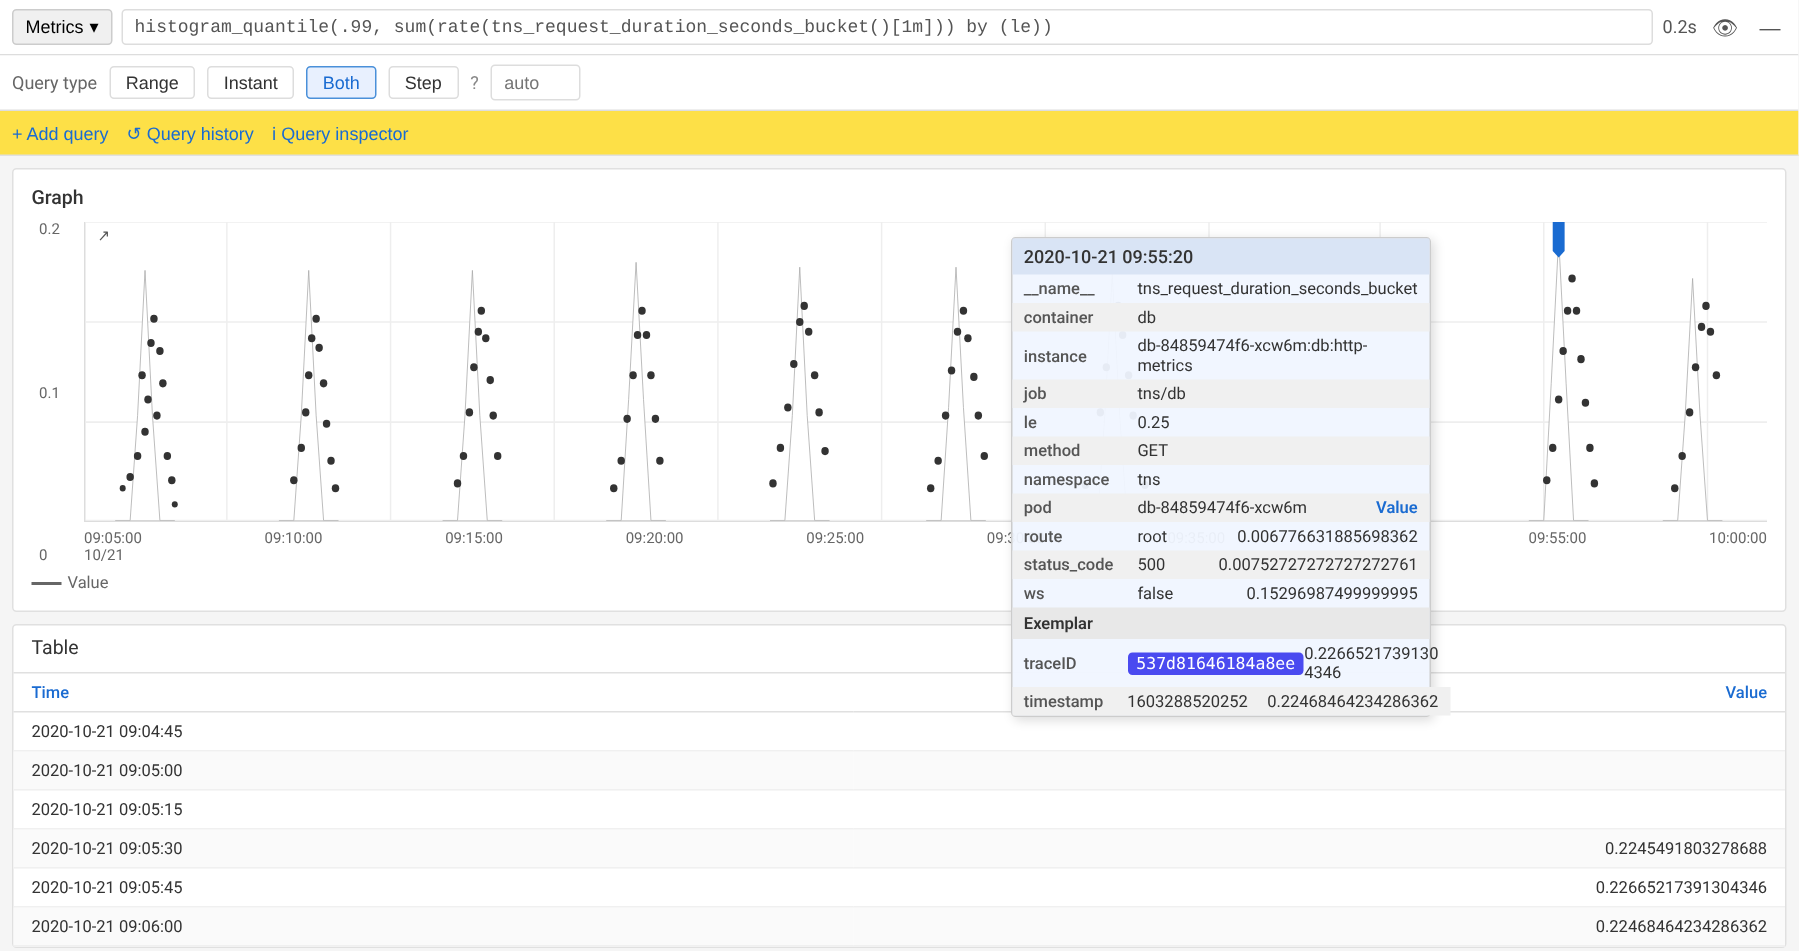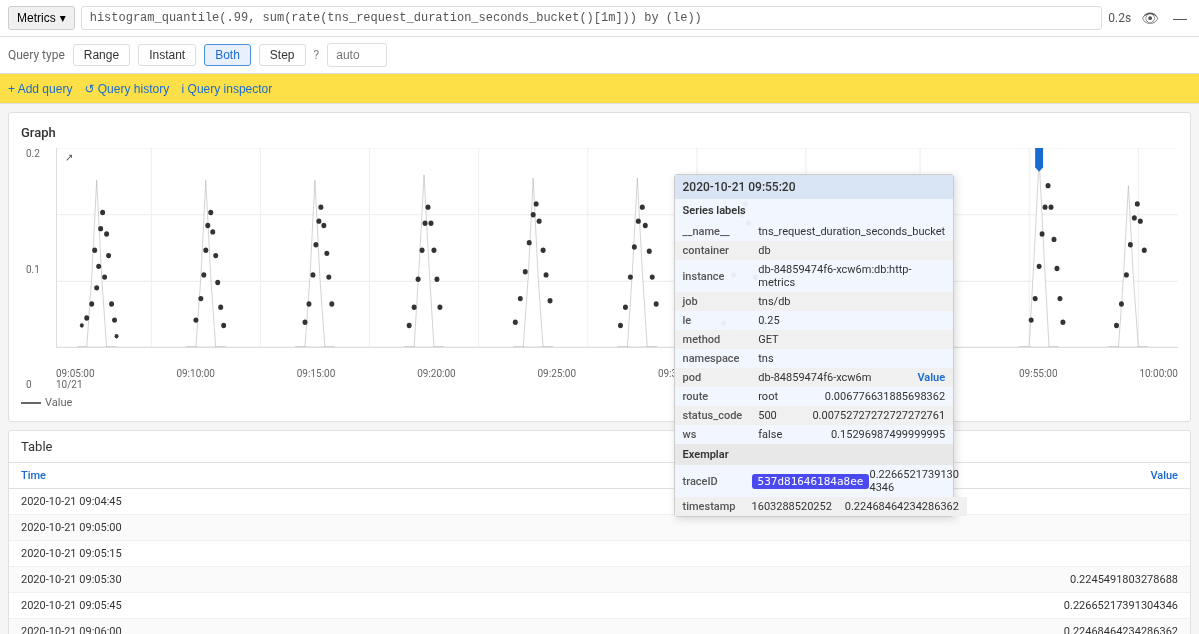--- a/index.html
+++ b/index.html
@@ -143,21 +143,21 @@
       flex-direction: column;
       justify-content: space-between;
       font-size: 10px;
       color: #666;
     }
     .x-axis-labels {
       display: flex;
       justify-content: space-between;
       font-size: 10px;
       color: #666;
-      margin-top: 20px;
+      margin-top: 6px;
       padding-left: 0;
     }
     .graph-legend {
       display: flex;
       align-items: center;
       gap: 4px;
       font-size: 11px;
       color: #666;
       margin-top: 6px;
     }
@@ -170,21 +170,21 @@
 
     
     .graph-svg {
       width: 100%;
       height: 100%;
     }
 
     
     .tooltip-overlay {
       position: absolute;
-      top: 26px;
+      top: 10px;
       left: 55%;
       background: rgba(240, 245, 255, 0.95);
       border: 1px solid #ccc;
       border-radius: 3px;
       width: 280px;
       font-size: 11px;
       z-index: 10;
       box-shadow: 2px 2px 8px rgba(0,0,0,0.15);
     }
     .tooltip-time {
@@ -470,21 +470,20 @@
         <circle cx="1096" cy="95" r="2.5" fill="#333"></circle>
 
         <polygon points="994,0 994,18 990,22 986,18 986,0" fill="#1a6bd1"></polygon>
 
         <text x="8" y="12" font-size="10" fill="#555">↗</text>
       </svg>
 
       
       <div class="tooltip-overlay">
         <div class="tooltip-time">2020-10-21 09:55:20</div>
-        <div class="tooltip-series-label">Series labels</div>
         <table class="tooltip-table">
           <tbody>
               <tr>
             <td>__name__</td>
             <td>tns_request_duration_seconds_bucket</td>
           </tr>
           <tr>
             <td>container</td>
             <td>db</td>
           </tr>

